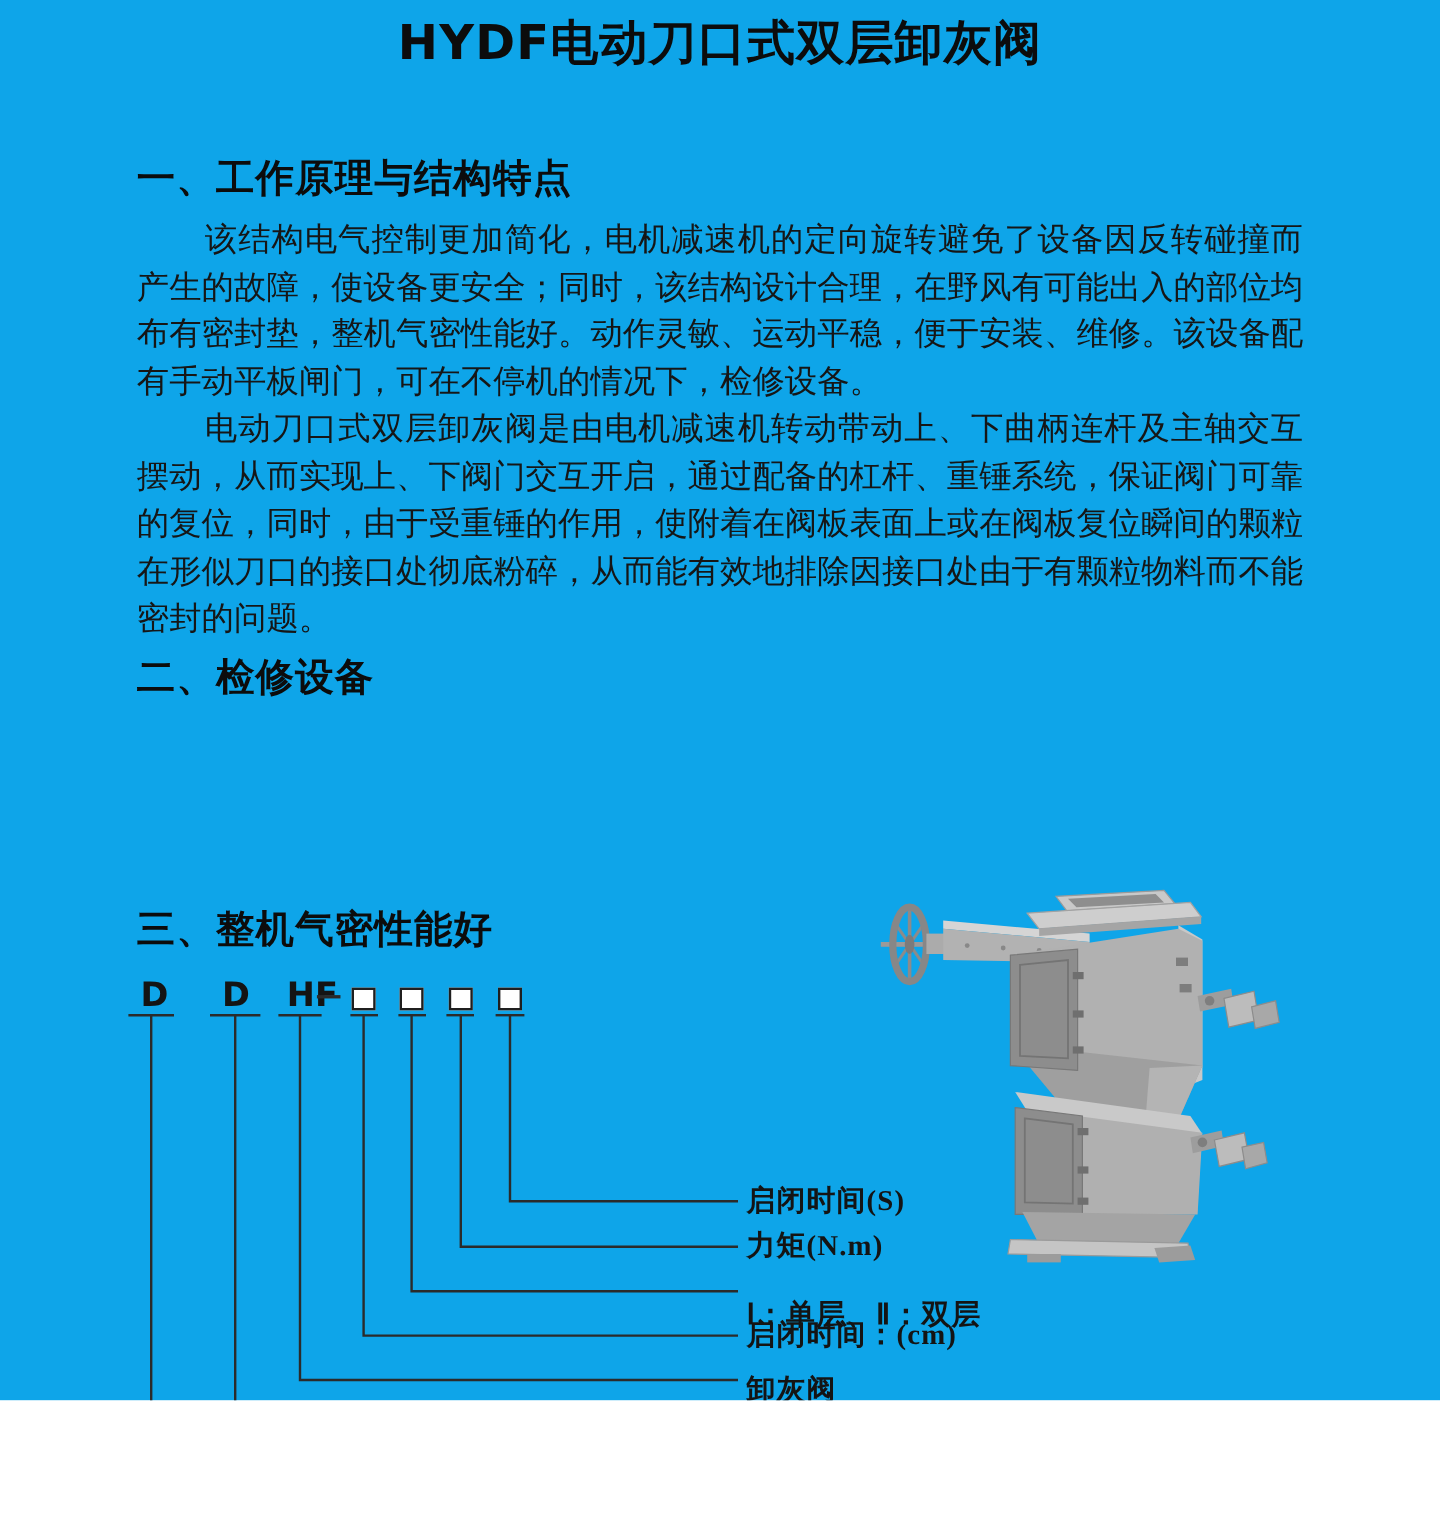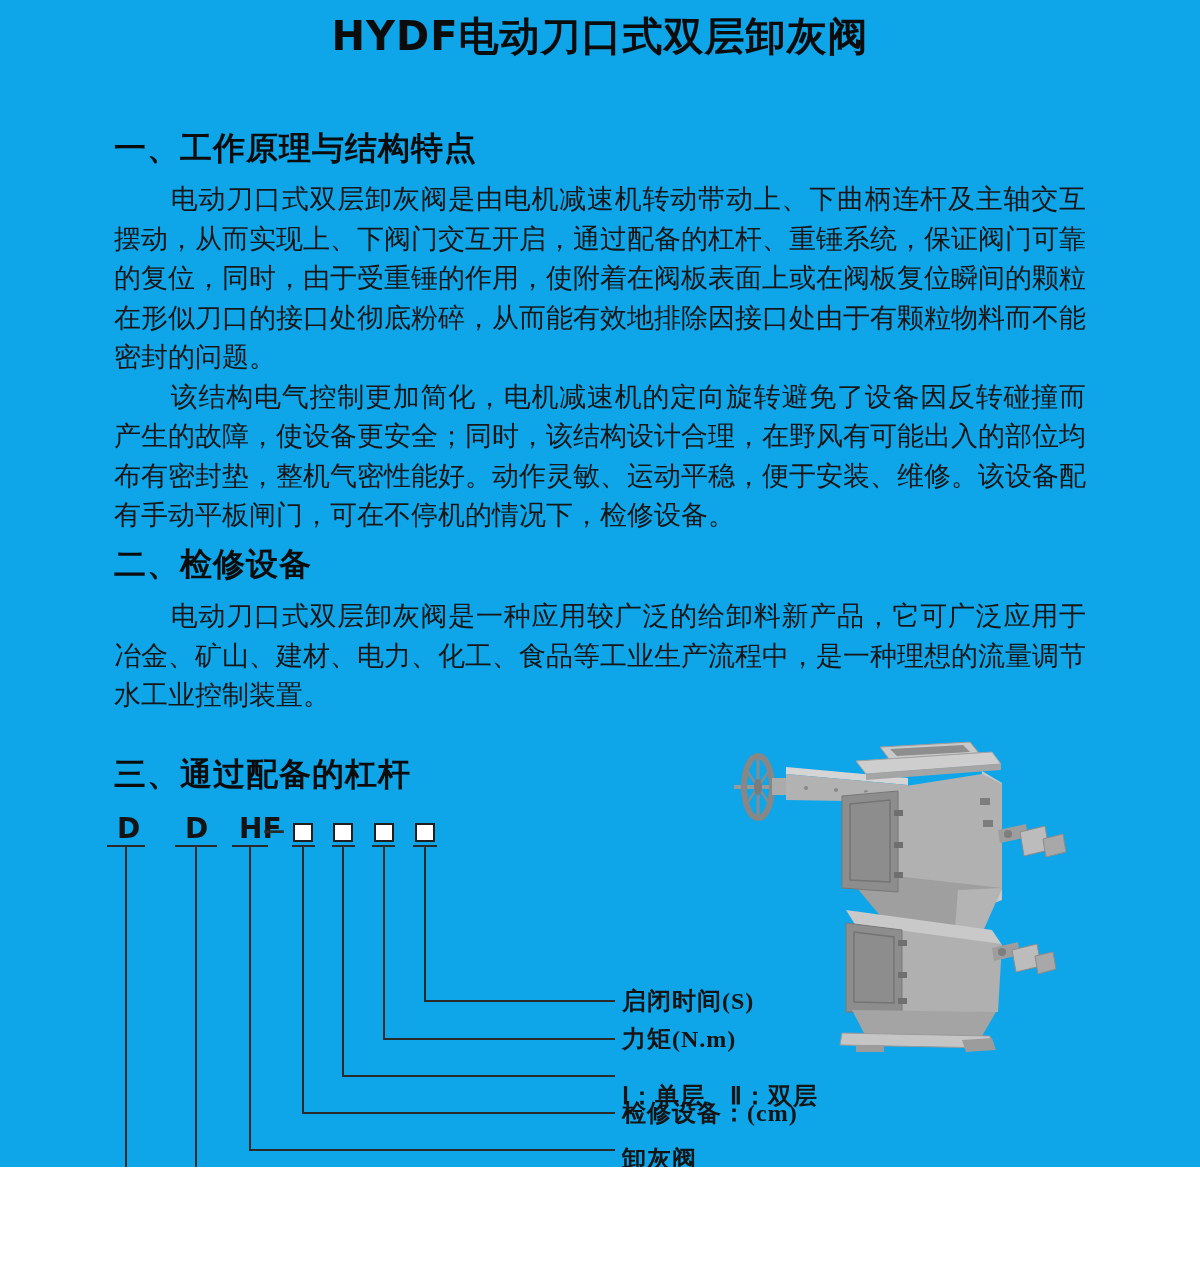--- a/index.html
+++ b/index.html
@@ -47,45 +47,42 @@
 </head>
 <body>
 
 <div class="page">
 
   <div class="title">HYDF电动刀口式双层卸灰阀</div>
 
   <div class="sec-heading" style="top:132px;">一、工作原理与结构特点</div>
 
   <div class="body-block" style="top:180px;">
+    <p>该结构电气控制更加简化，电机减速机的定向旋转避免了设备因反转碰撞而产生的故障，使设备更安全；同时，该结构设计合理，在野风有可能出入的部位均布有密封垫，整机气密性能好。动作灵敏、运动平稳，便于安装、维修。该设备配有手动平板闸门，可在不停机的情况下，检修设备。</p>
     <p>电动刀口式双层卸灰阀是由电机减速机转动带动上、下曲柄连杆及主轴交互摆动，从而实现上、下阀门交互开启，通过配备的杠杆、重锤系统，保证阀门可靠的复位，同时，由于受重锤的作用，使附着在阀板表面上或在阀板复位瞬间的颗粒在形似刀口的接口处彻底粉碎，从而能有效地排除因接口处由于有颗粒物料而不能密封的问题。</p>
-    <p>该结构电气控制更加简化，电机减速机的定向旋转避免了设备因反转碰撞而产生的故障，使设备更安全；同时，该结构设计合理，在野风有可能出入的部位均布有密封垫，整机气密性能好。动作灵敏、运动平稳，便于安装、维修。该设备配有手动平板闸门，可在不停机的情况下，检修设备。</p>
   </div>
 
   <div class="sec-heading" style="top:548px;">二、检修设备</div>
 
-  <div class="body-block" style="top:597px;">
-    <p>电动刀口式双层卸灰阀是一种应用较广泛的给卸料新产品，它可广泛应用于冶金、矿山、建材、电力、化工、食品等工业生产流程中，是一种理想的流量调节水工业控制装置。</p>
-  </div>
 
-  <div class="sec-heading" style="top:758px;">三、通过配备的杠杆</div>
+  <div class="sec-heading" style="top:758px;">三、整机气密性能好</div>
 
   <span class="code-part" style="left:117px;">D</span>
   <span class="code-part" style="left:185px;">D</span>
   <span class="code-part" style="left:239px;">HF</span>
   <span class="code-dash" style="left:263px;">—</span>
   <span class="code-box" style="left:293px;"></span>
   <span class="code-box" style="left:333px;"></span>
   <span class="code-box" style="left:374px;"></span>
   <span class="code-box" style="left:415px;"></span>
 
   <span class="code-label" style="top:986px;">启闭时间(S)</span>
   <span class="code-label" style="top:1024px;">力矩(N.m)</span>
   <span class="code-label" style="top:1061px;margin-top:20px;">Ⅰ：单层、Ⅱ：双层</span>
-  <span class="code-label" style="top:1098px;">检修设备：(cm)</span>
+  <span class="code-label" style="top:1098px;">启闭时间：(cm)</span>
   <span class="code-label" style="top:1144px;">卸灰阀</span>
   <span class="code-label" style="top:1174px;">刀口式</span>
   <span class="code-label" style="top:1212px;">电动</span>
 
   <svg class="lines-svg" style="left:0;top:0;" width="1200" height="1265" viewBox="0 0 1200 1265">
     <g stroke="#2b2b2b" stroke-width="2" fill="none">
 
       <g>
         <path d="M107,846 H145"></path>
           <path d="M175,846 H217"></path>

